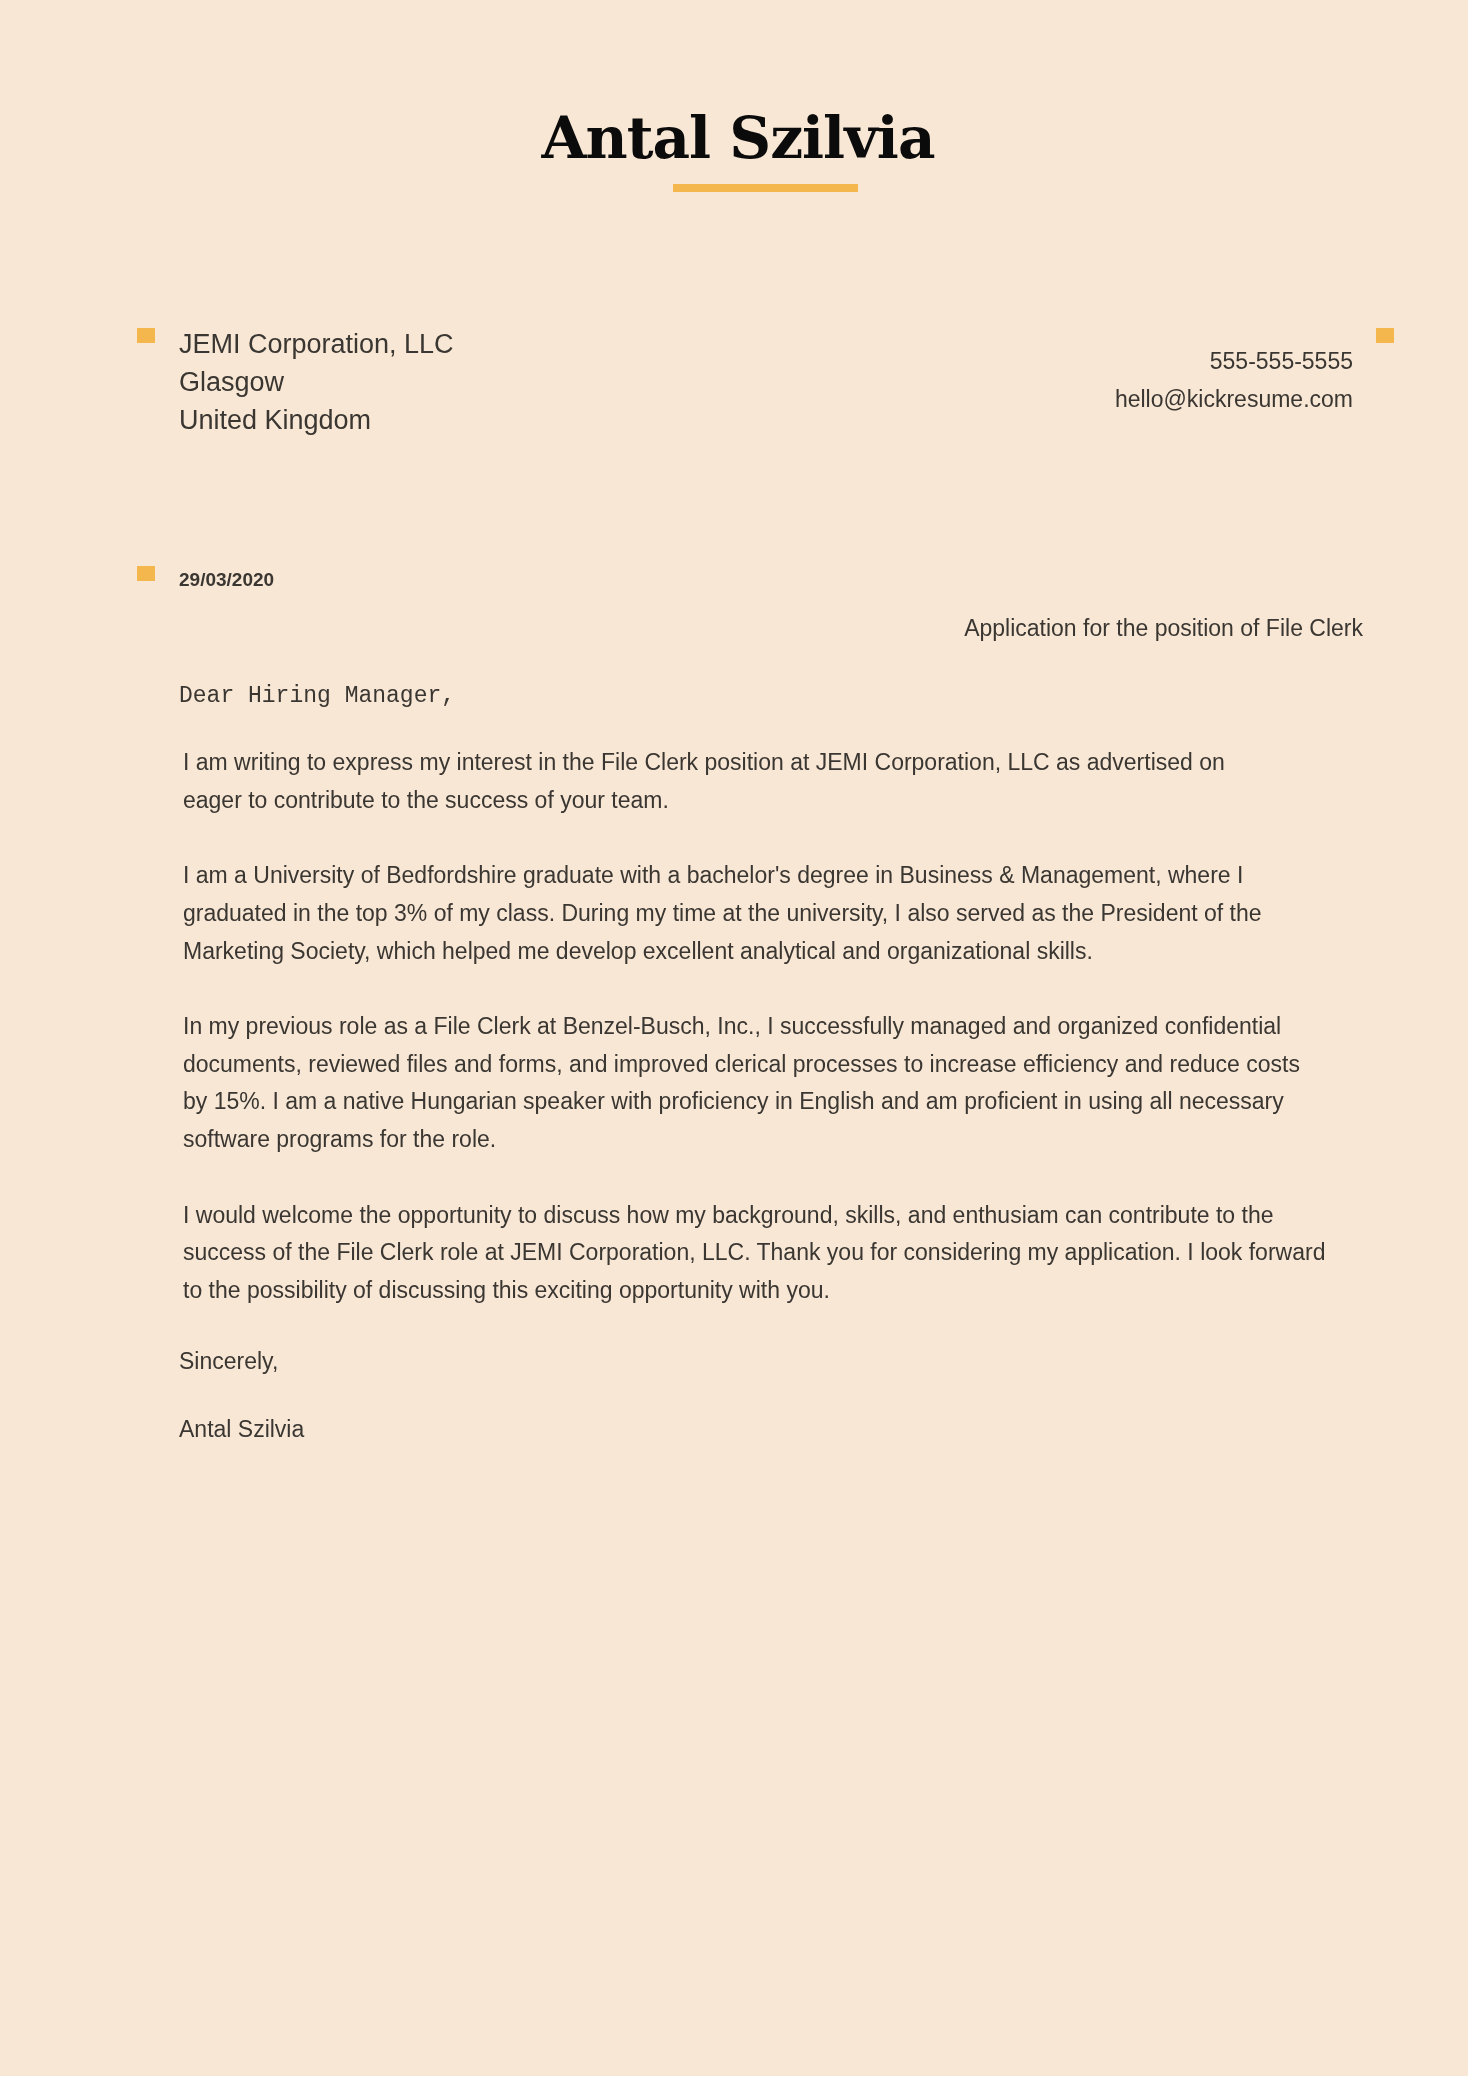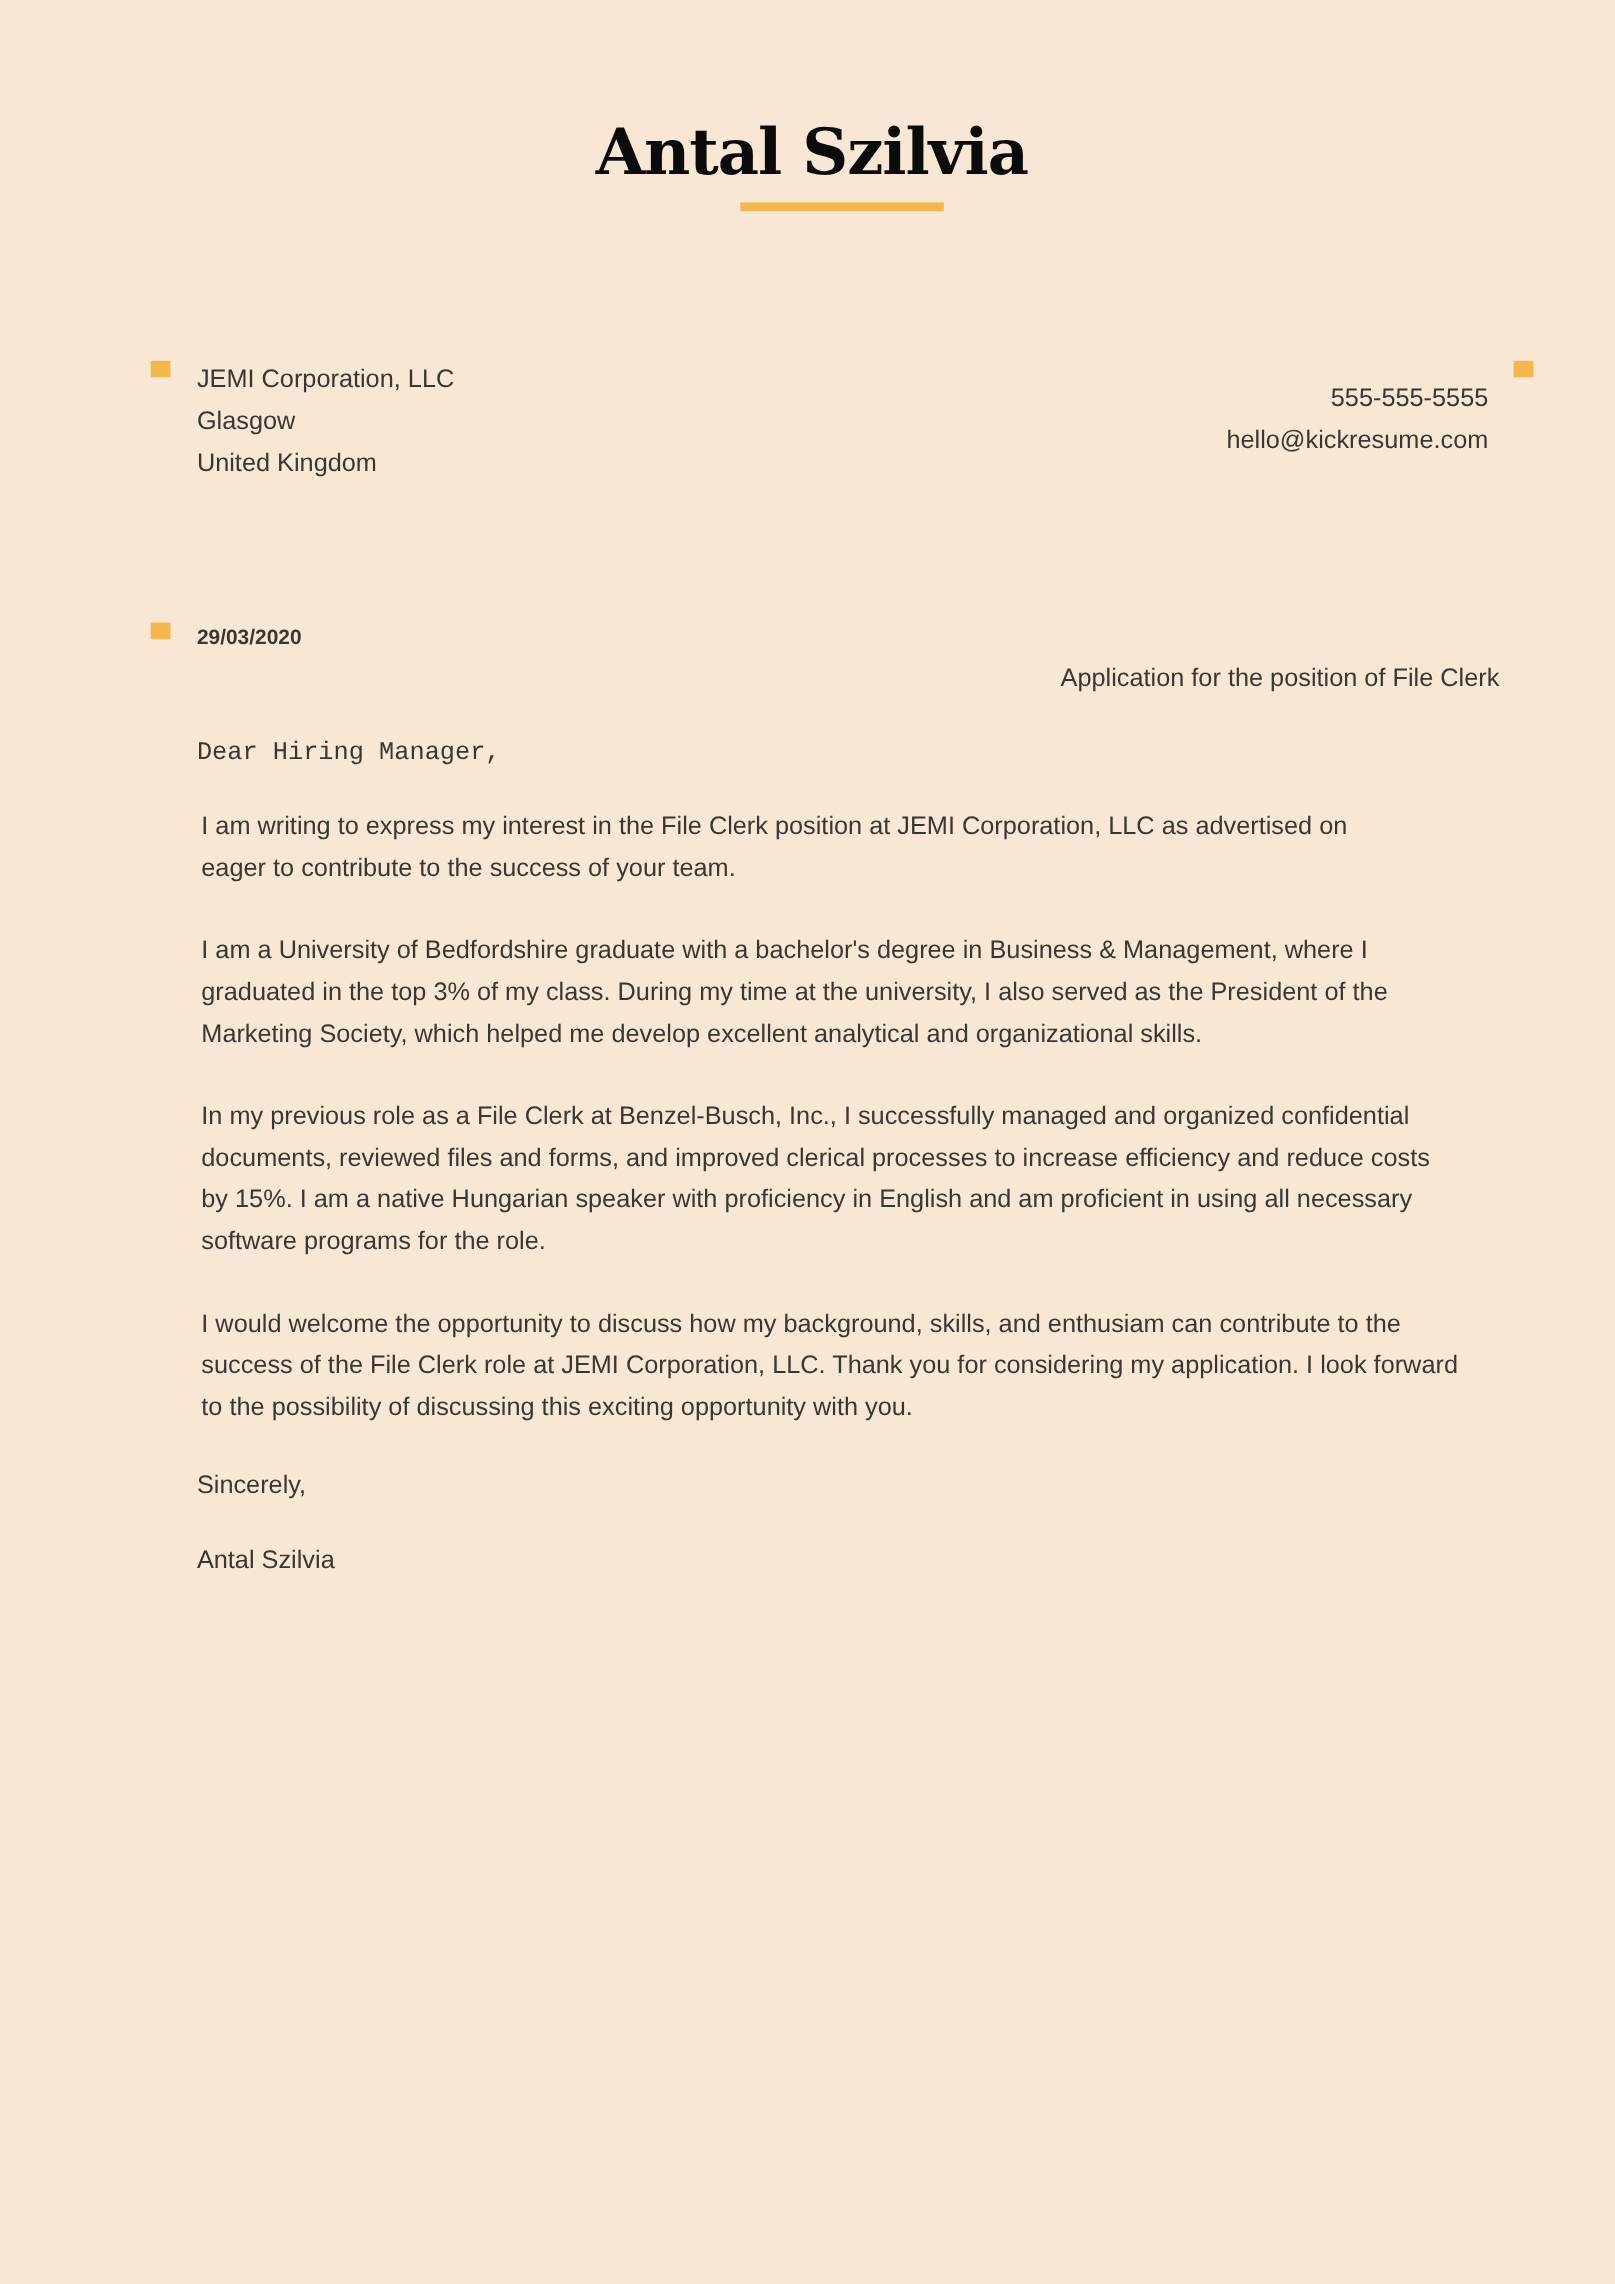--- a/index.html
+++ b/index.html
@@ -43,21 +43,21 @@
     .bullet {
       position: absolute;
       width: 18px;
       height: 15px;
       background: #f3b74d;
     }
     .recipient {
       position: absolute;
       left: 167px;
       top: 317px;
-      font-size: 23px;
+      font-size: 27px;
       line-height: 30px;
     }
     .contact {
       position: absolute;
       right: 111px;
       top: 317px;
       text-align: right;
       font-size: 23px;
       line-height: 30px;
       margin-top: 17px;
@@ -67,21 +67,21 @@
       left: 167px;
       top: 556px;
       width: 1200px;
       font-size: 23px;
       line-height: 29.6px;
     }
     .date {
       font-weight: bold;
       font-size: 19px;
       line-height: 24px;
-      margin-bottom: 2px;
+      margin-bottom: 14px;
     }
     .subject { margin-bottom: 30px; text-align: right; }
     .salutation { margin-bottom: 25px; font-family: Liberation Mono, monospace; }
     .para { margin-bottom: 30px; }
     .closing { margin-bottom: 30px; }
     .line { display: block; white-space: nowrap; }
   </style>
 </head>
 <body>
 

